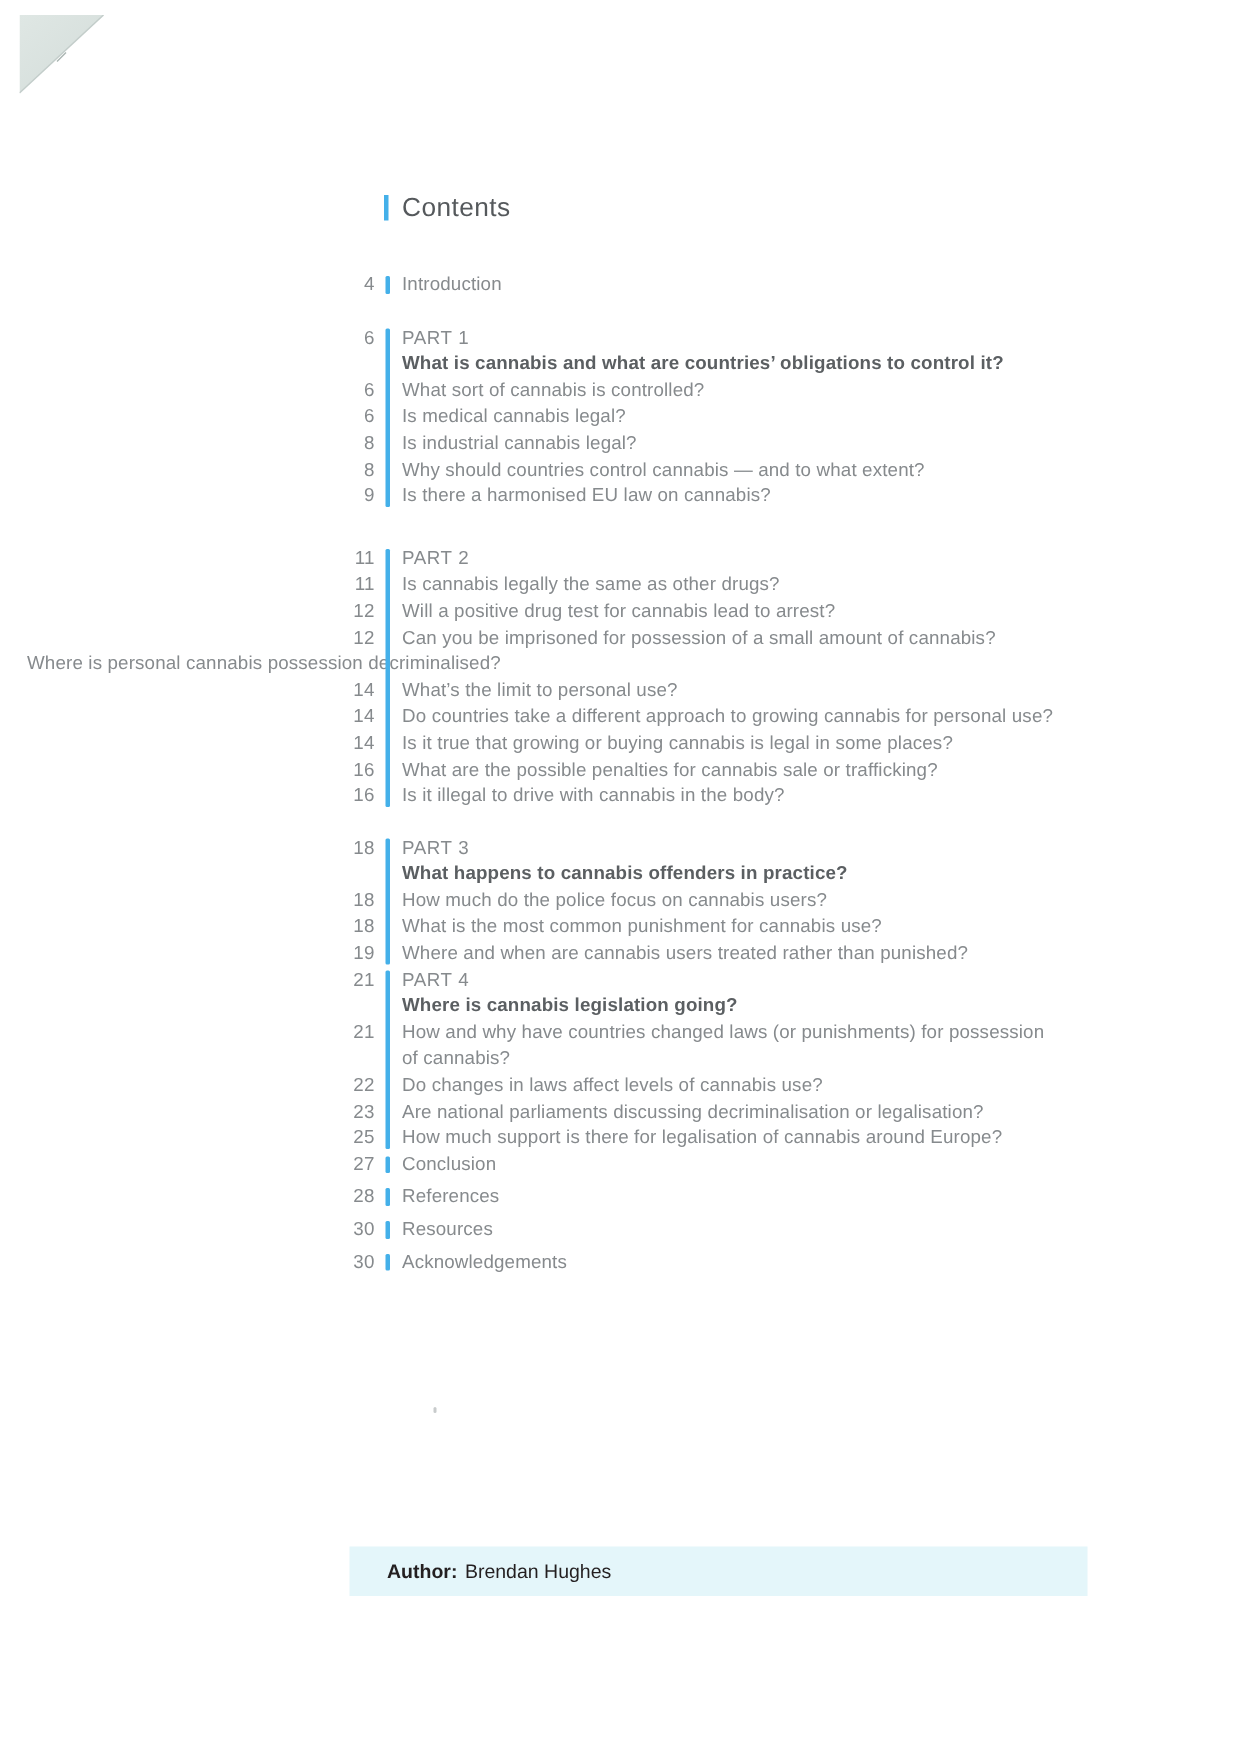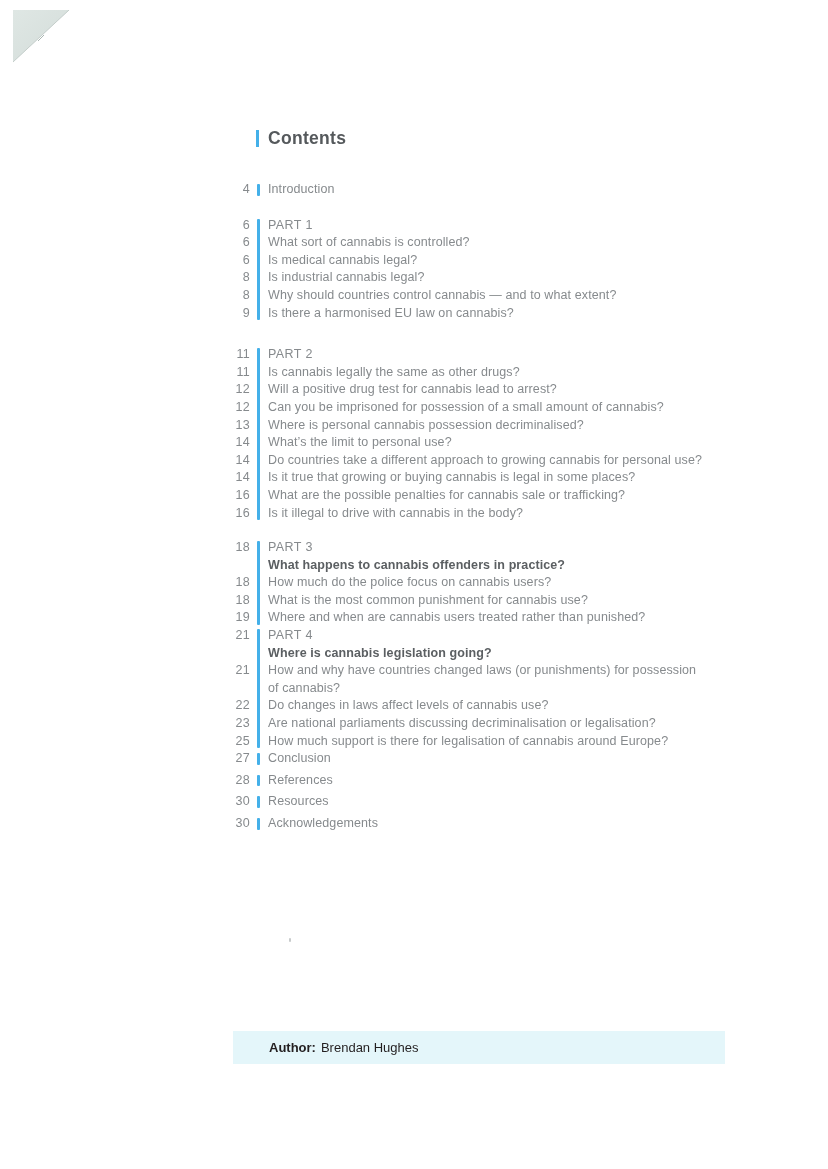--- a/index.html
+++ b/index.html
@@ -11,21 +11,21 @@
   html,body{margin:0;padding:0;background:#ffffff;}
   .page{
     position:relative;width:828px;height:1169px;background:#ffffff;
     font-family:"Liberation Sans", sans-serif;overflow:hidden;
   }
   
   .corner{position:absolute;left:13px;top:10px;}
   
   .contents-heading{position:absolute;left:256px;top:128px;display:flex;align-items:center;}
   .contents-heading .accent{width:3px;height:17px;background:var(--blue);margin-right:9px;flex:none;}
-  .contents-heading .title{font-size:17.5px;font-weight:bold;color:var(--title-txt);letter-spacing:.3px;}
+  .contents-heading .title{font-size:17.5px;font-weight:normal;color:var(--title-txt);letter-spacing:.3px;}
   
   .toc{position:absolute;left:0;top:181px;width:790px;}
   .toc-section{position:relative;}
   .toc-section .bar{position:absolute;left:257px;width:3px;top:2px;bottom:2px;background:var(--blue);border-radius:1px;}
   .toc-section.single .bar{top:3px;bottom:auto;height:11.5px;}
   .toc-section.intro{margin-bottom:18px;}
   .toc-section.p1{margin-bottom:24px;}
   .toc-section.p2{margin-bottom:17px;}
   .toc-section.p3{margin-bottom:0;}
   .toc-section.p4{}
@@ -33,21 +33,21 @@
   .toc-row{display:flex;line-height:17.6px;font-size:12.5px;color:var(--txt);}
   .toc-num{width:250px;text-align:right;flex:none;letter-spacing:.3px;}
   .toc-label{margin-left:18px;max-width:490px;white-space:pre-line;letter-spacing:.1px;}
   .toc-label.subtitle{font-weight:bold;color:var(--bold-txt);}
   .toc-label.part-name{letter-spacing:.4px;}
   
   .speck{position:absolute;left:289px;top:938px;width:2px;height:4px;background:#9aa0a3;opacity:.55;border-radius:1px;}
   
   .author-band{
     position:absolute;left:233px;top:1031px;width:492px;height:33px;
-    background:#e4f6fa;display:flex;align-items:center;box-sizing:border-box;padding-left:36px;
+    background:#e4f6fa;display:flex;align-items:center;box-sizing:border-box;padding-left:25px;
     font-size:13px;color:#231f20;
   }
   .author-label{font-weight:bold;margin-right:5px;}
 </style>
 </head>
 <body>
 
 <div class="page">
 
   <svg class="corner" width="57" height="54" viewBox="0 0 57 54">
@@ -75,20 +75,24 @@
           <span class="toc-label">Introduction</span>
         </div>
       </div>
       <div class="toc-section part p1">
         <div class="bar"></div>
         <div class="toc-row">
           <span class="toc-num">6</span>
           <span class="toc-label part-name">PART 1</span>
         </div>
         <div class="toc-row">
+          <span class="toc-num"></span>
+          <span class="toc-label subtitle">What is cannabis and what are countries’ obligations to control it?</span>
+        </div>
+        <div class="toc-row">
           <span class="toc-num">6</span>
           <span class="toc-label">What sort of cannabis is controlled?</span>
         </div>
         <div class="toc-row">
           <span class="toc-num">6</span>
           <span class="toc-label">Is medical cannabis legal?</span>
         </div>
         <div class="toc-row">
           <span class="toc-num">8</span>
           <span class="toc-label">Is industrial cannabis legal?</span>
@@ -117,21 +121,20 @@
         </div>
         <div class="toc-row">
           <span class="toc-num">12</span>
           <span class="toc-label">Will a positive drug test for cannabis lead to arrest?</span>
         </div>
         <div class="toc-row">
           <span class="toc-num">12</span>
           <span class="toc-label">Can you be imprisoned for possession of a small amount of cannabis?</span>
         </div>
         <div class="toc-row">
-          <span class="toc-num">13</span>
           <span class="toc-label">Where is personal cannabis possession decriminalised?</span>
         </div>
         <div class="toc-row">
           <span class="toc-num">14</span>
           <span class="toc-label">What’s the limit to personal use?</span>
         </div>
         <div class="toc-row">
           <span class="toc-num">14</span>
           <span class="toc-label">Do countries take a different approach to growing cannabis for personal use?</span>
         </div>

